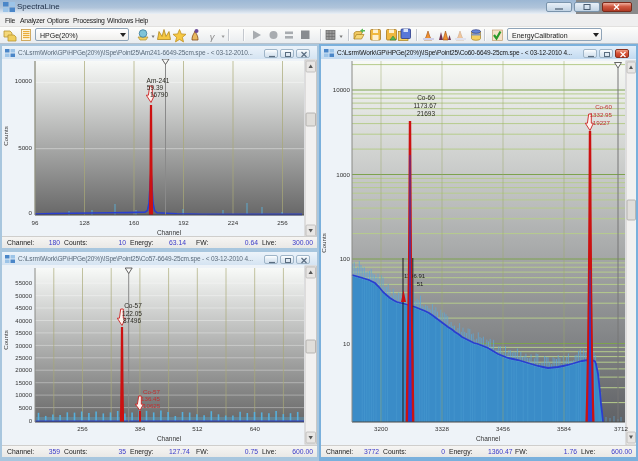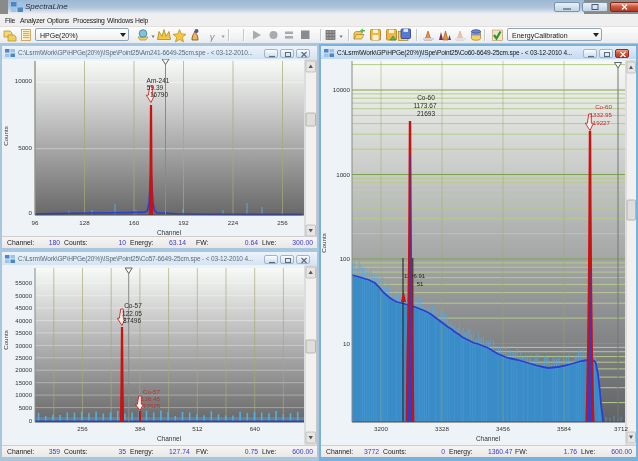--- a/index.html
+++ b/index.html
@@ -1,16 +1,16 @@
 <!DOCTYPE html>
 <html><head><meta charset="utf-8"><style>
 * { margin:0; padding:0; box-sizing:border-box; }
 body { width:638px; height:461px; overflow:hidden; font-family:"Liberation Sans", sans-serif; background:#8a8a8a; position:relative; }
 .abs { position:absolute; }
-#titlebar { left:8px; top:0; width:576px; height:14px; background:linear-gradient(180deg,#9cb8d5,#b0c4da 55%,#eaf0f6);font-style:italic; }
+#titlebar { left:0; top:0; width:576px; height:14px; background:linear-gradient(180deg,#9cb8d5,#b0c4da 55%,#eaf0f6); }
 #titlebar .t { position:absolute; left:17px; top:2px; font-size:8px; color:#1c2c44; }
 #menubar { left:0; top:14px; width:638px; height:13px; background:#efefef; border-bottom:1px solid #e2e1df; }
 #menubar span { position:absolute; top:2.5px; font-size:6.8px; letter-spacing:-0.2px; color:#1a1a1a; }
 #toolbar { left:0; top:27px; width:638px; height:17px; background:linear-gradient(180deg,#fdfdfb,#e9ecef); border-bottom:1px solid #b8c2cc; }
 .combo { position:absolute; height:13px; background:linear-gradient(180deg,#ffffff,#f0efed); border:1px solid #8fa4b8; border-radius:2px; font-size:7px; color:#1a1a1a; }
 .combo .ct { position:absolute; left:4px; top:2.5px; }
 .combo .ca { position:absolute; right:2px; top:4px; width:0; height:0; border-left:3px solid transparent; border-right:3px solid transparent; border-top:4px solid #222; }
 .win { position:absolute; }
 .ctitle { position:absolute; left:0; top:0; right:0; height:13px; }
 .ctitle .txt { position:absolute; left:16px; top:3px; font-size:6.5px; letter-spacing:-0.15px; white-space:nowrap; }

